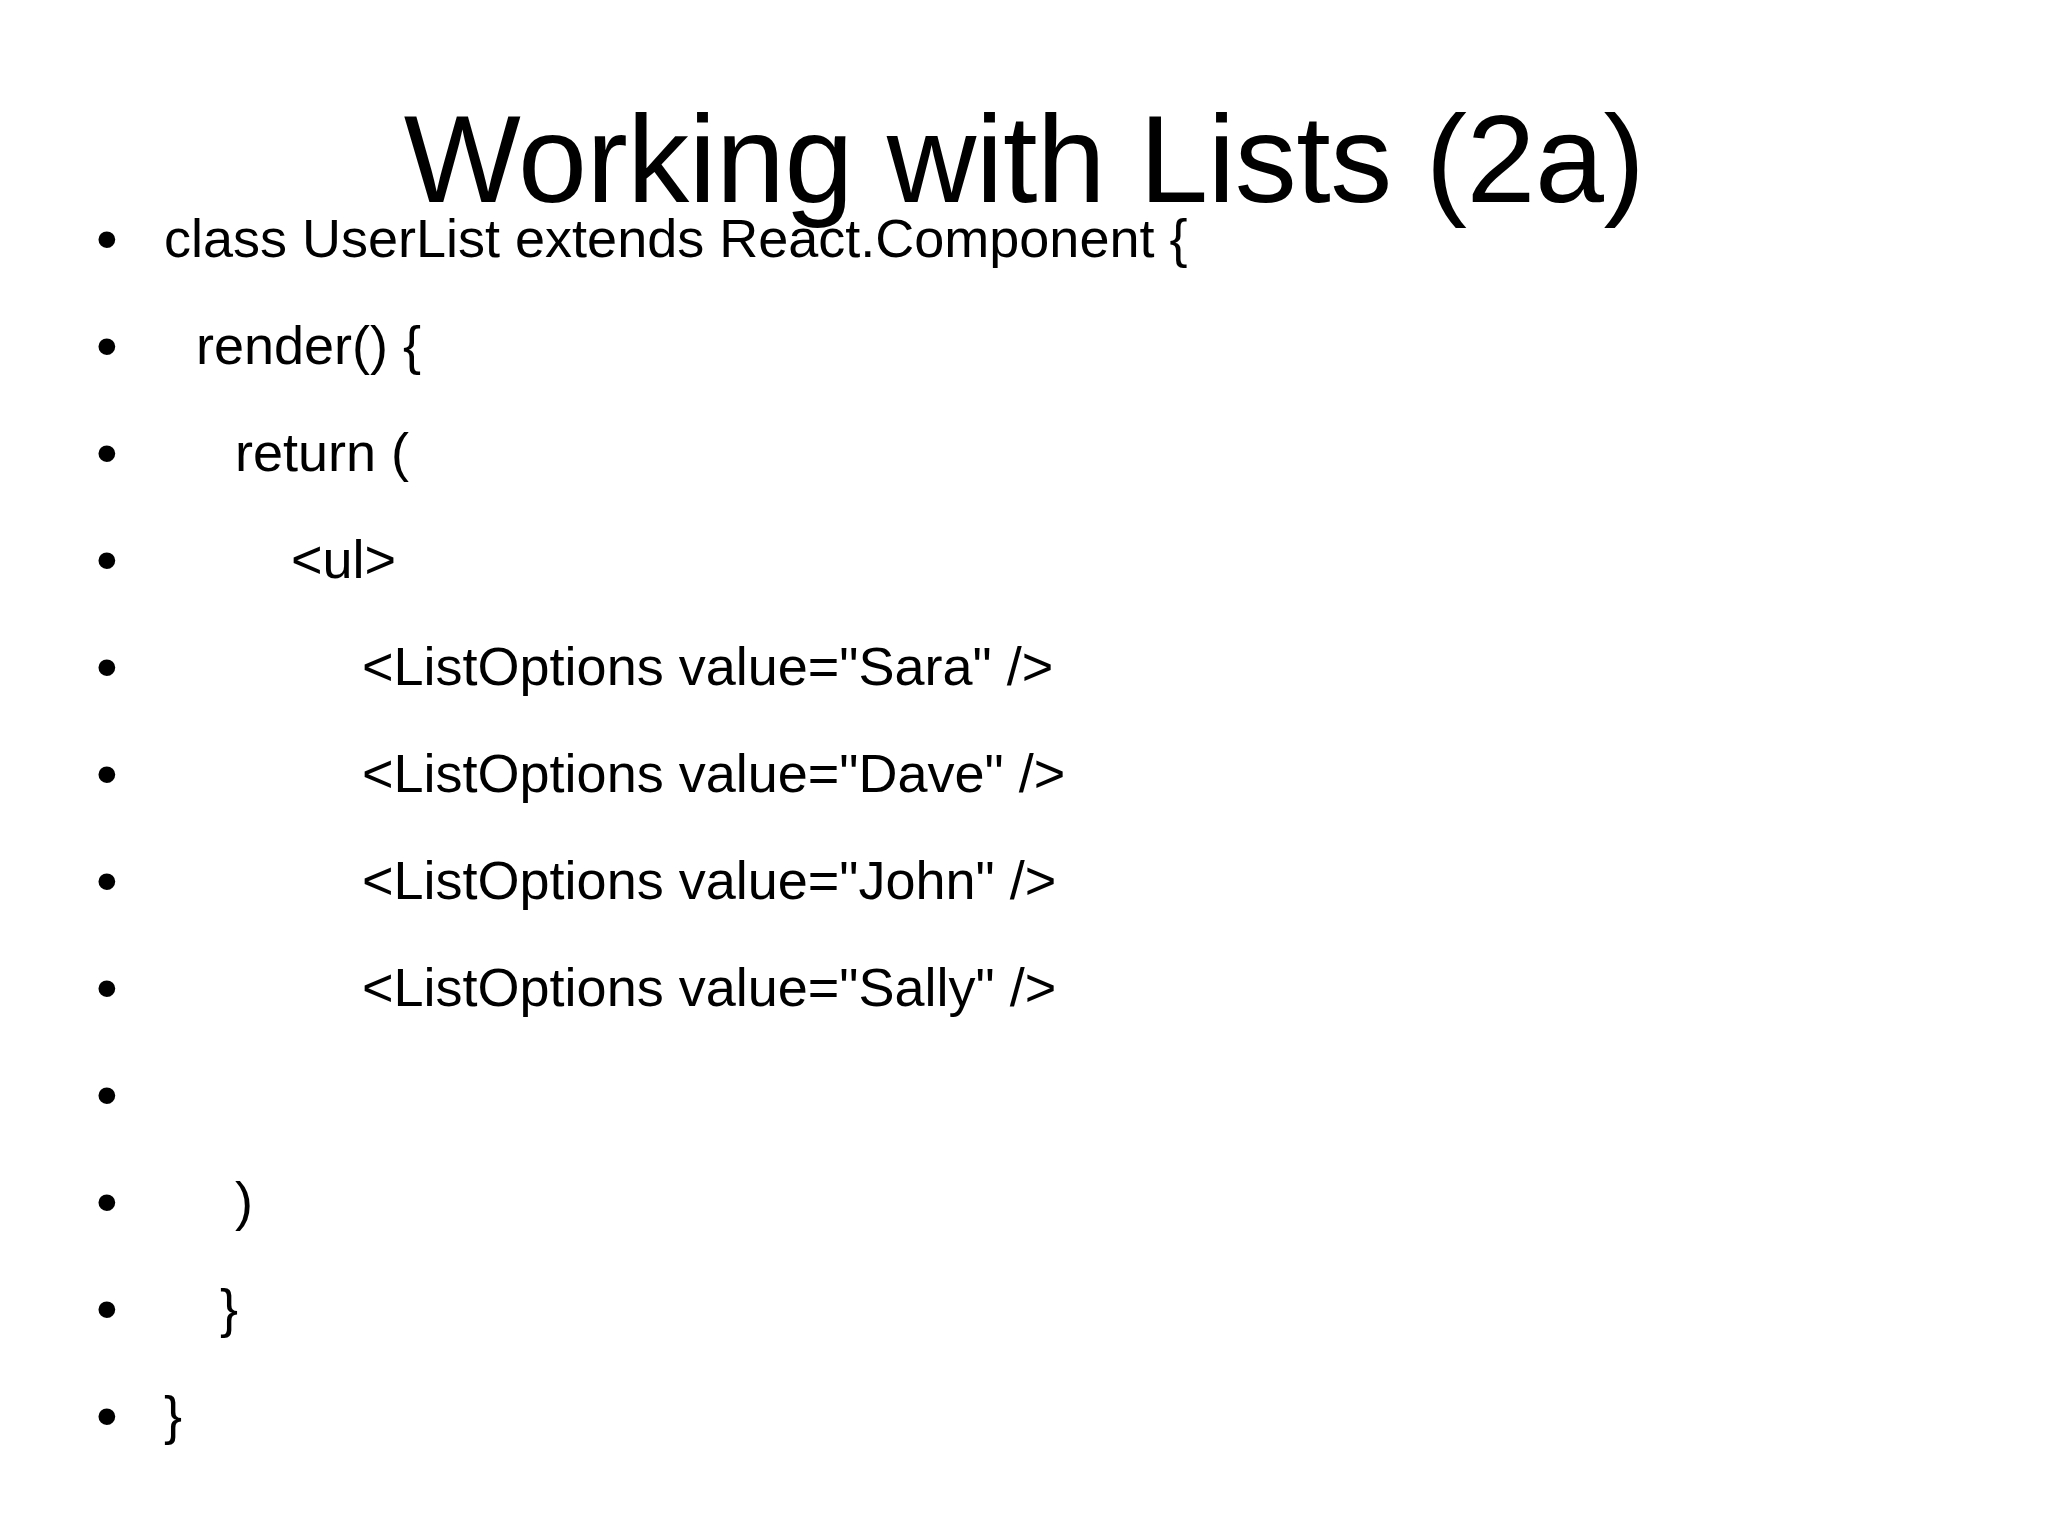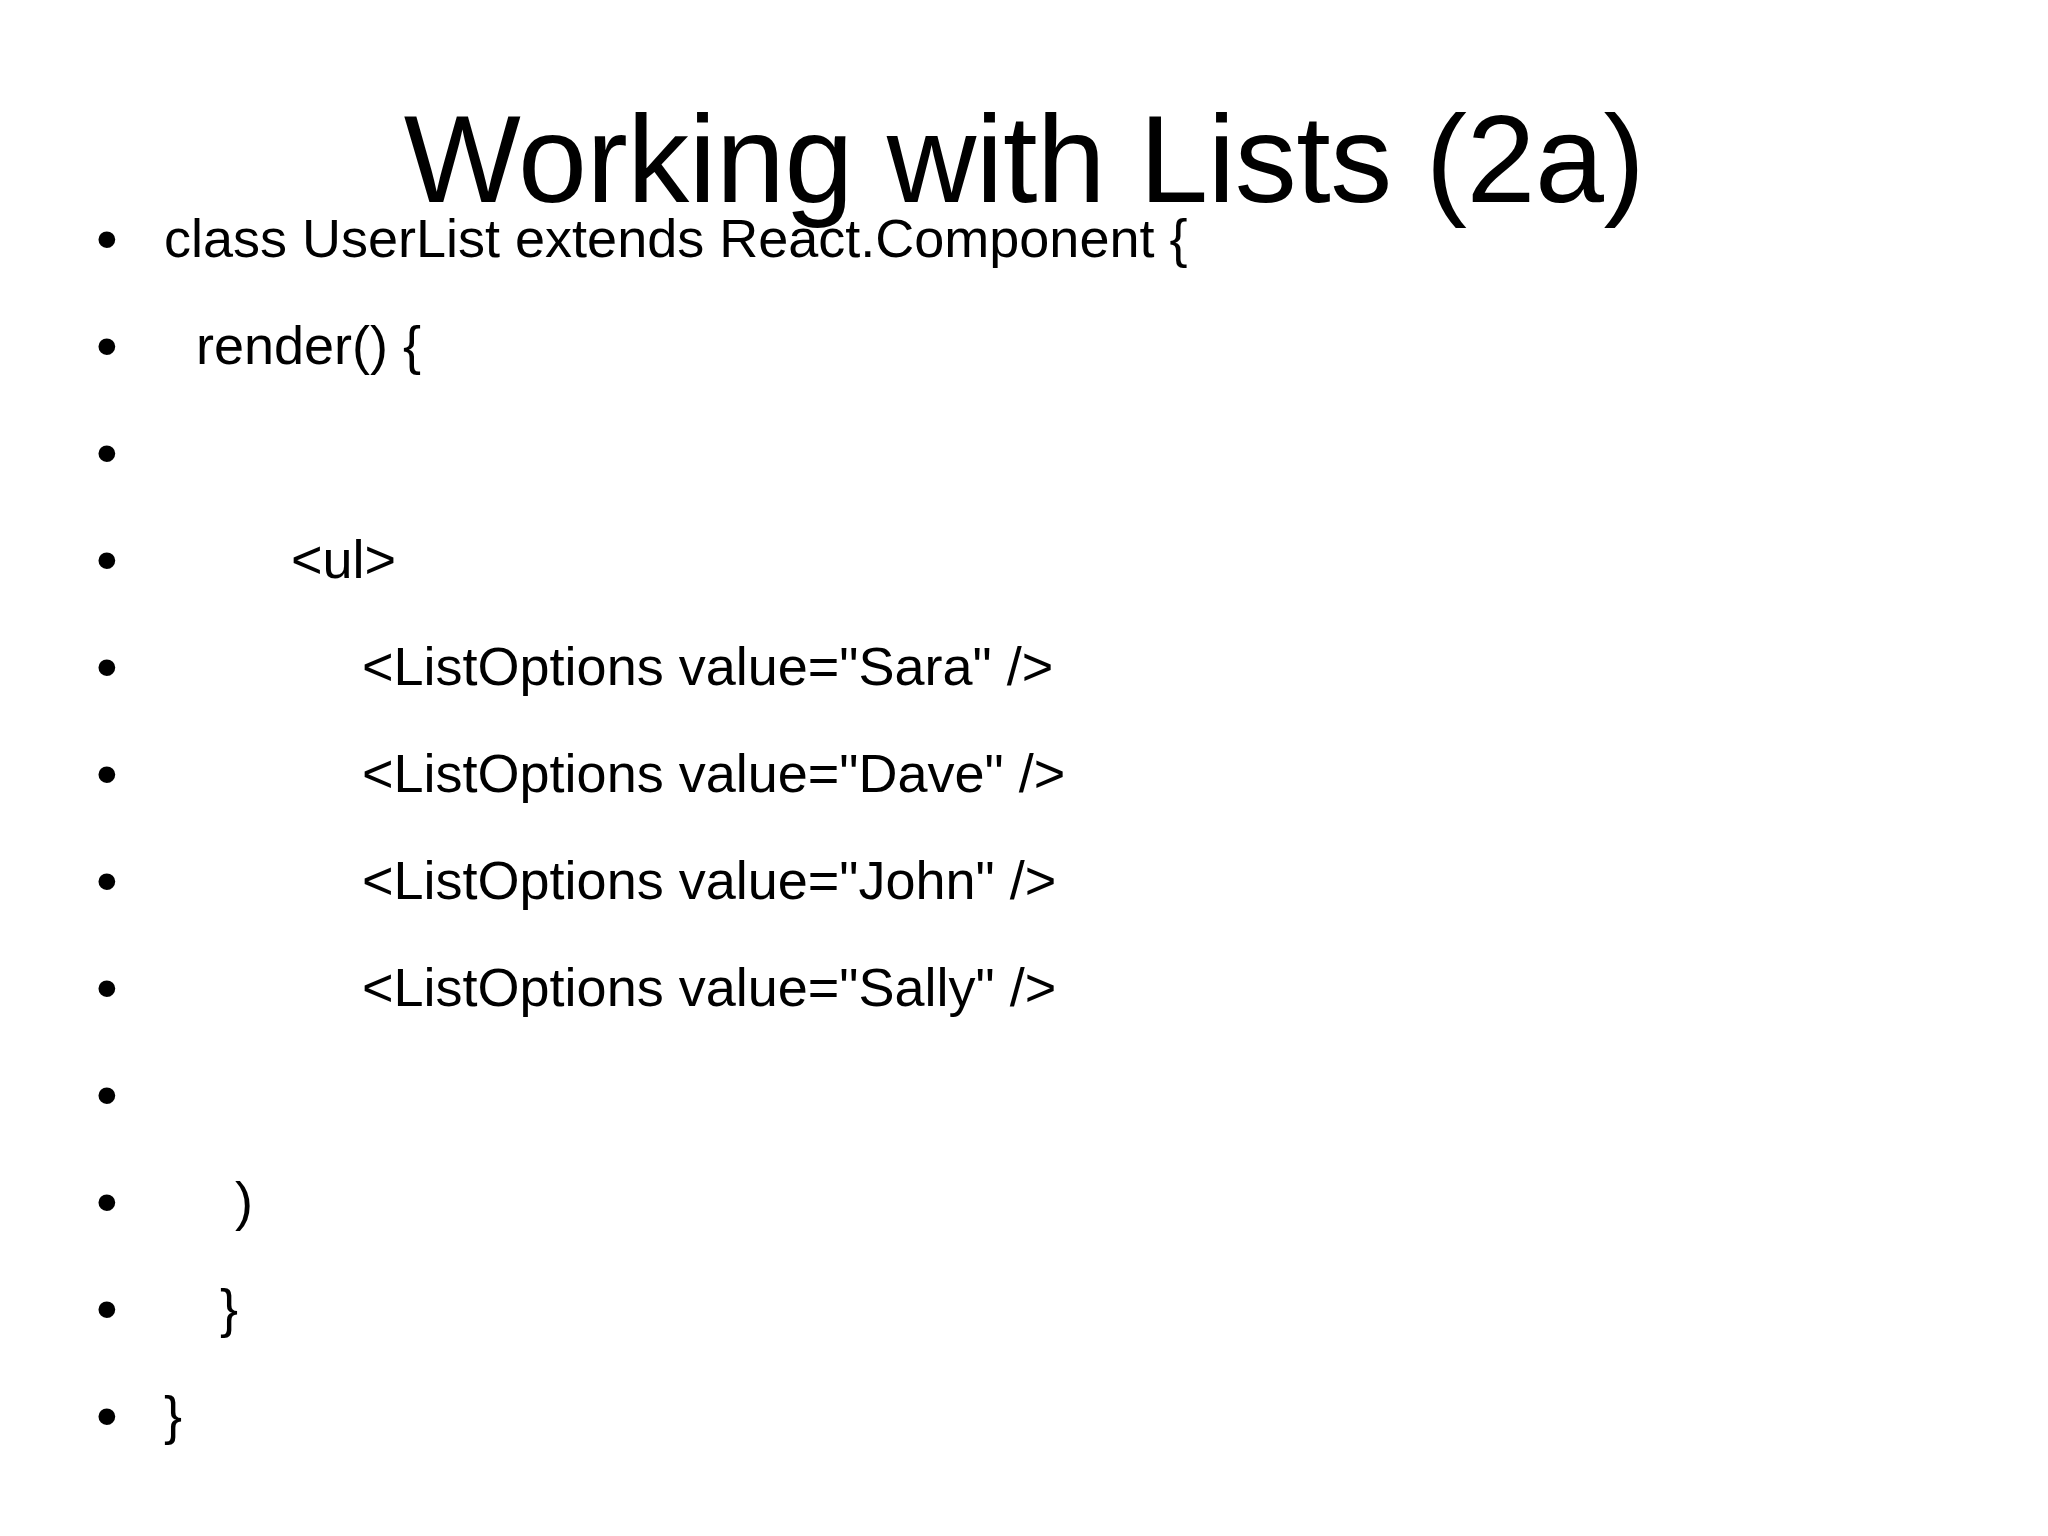--- a/index.html
+++ b/index.html
@@ -88,20 +88,21 @@
       <span class="line-text" style="margin-left: 0px;">class UserList extends React.Component {</span>
     </li>
 
     <li>
       <span class="bullet-dot">•</span>
       <span class="line-text" style="margin-left: 32px;">render() {</span>
     </li>
 
     <li>
       <span class="bullet-dot">•</span>
+      <span class="line-text" style="margin-left: 56px;"> return (</span>
     </li>
 
     <li>
       <span class="bullet-dot">•</span>
       <span class="line-text" style="margin-left: 112px;"> &lt;ul&gt;</span>
     </li>
 
     <li>
       <span class="bullet-dot">•</span>
       <span class="line-text" style="margin-left: 168px;">  &lt;ListOptions value="Sara" /&gt;</span>

